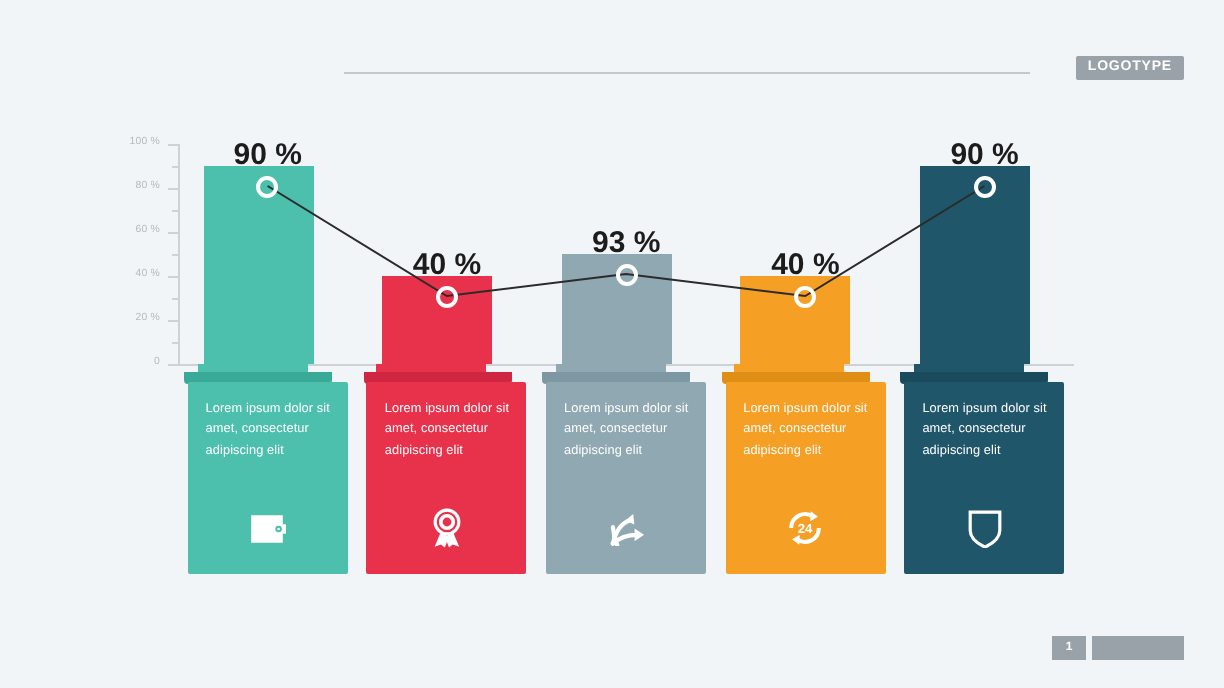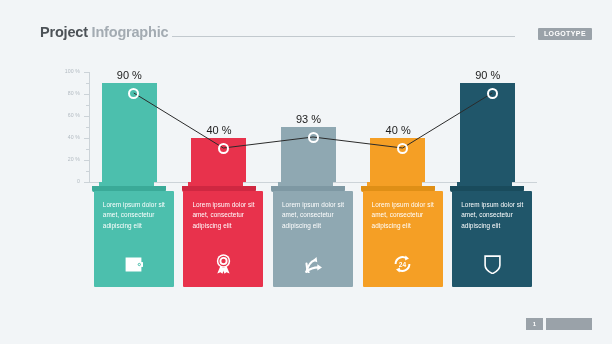--- a/index.html
+++ b/index.html
@@ -151,22 +151,22 @@
     width: 11px;
     height: 11px;
     border-radius: 50%;
     border: 2.6px solid #ffffff;
     box-sizing: border-box;
     background: transparent;
     z-index: 6;
   }
   .vlabel {
     position: absolute;
-    font-size: 11px;
-    font-weight: normal;
+    font-size: 15px;
+    font-weight: bold;
     color: #1c1c1c;
     white-space: nowrap;
     z-index: 6;
   }
   #linesvg {
     position: absolute;
     left: 0;
     top: 0;
     width: 448px;
     height: 110px;
@@ -238,24 +238,20 @@
     background: #9aa2a9;
     margin-left: 3px;
   }
 </style>
 </head>
 <body>
 
 <div id="slide">
 
   <div id="header">
-    <div id="title">
-      <span class="t-strong">Project</span>
-      <span class="t-light">Infographic</span>
-    </div>
     <div id="header-rule"></div>
     <div id="logotype">LOGOTYPE</div>
   </div>
 
   <div id="chart">
     <div id="yaxis-line"></div>
     <div id="baseline"></div>
     <div id="ticks">
         <div class="ytick" style="top: 12px;"></div>
         <div class="ytick" style="top: 34px;"></div>

